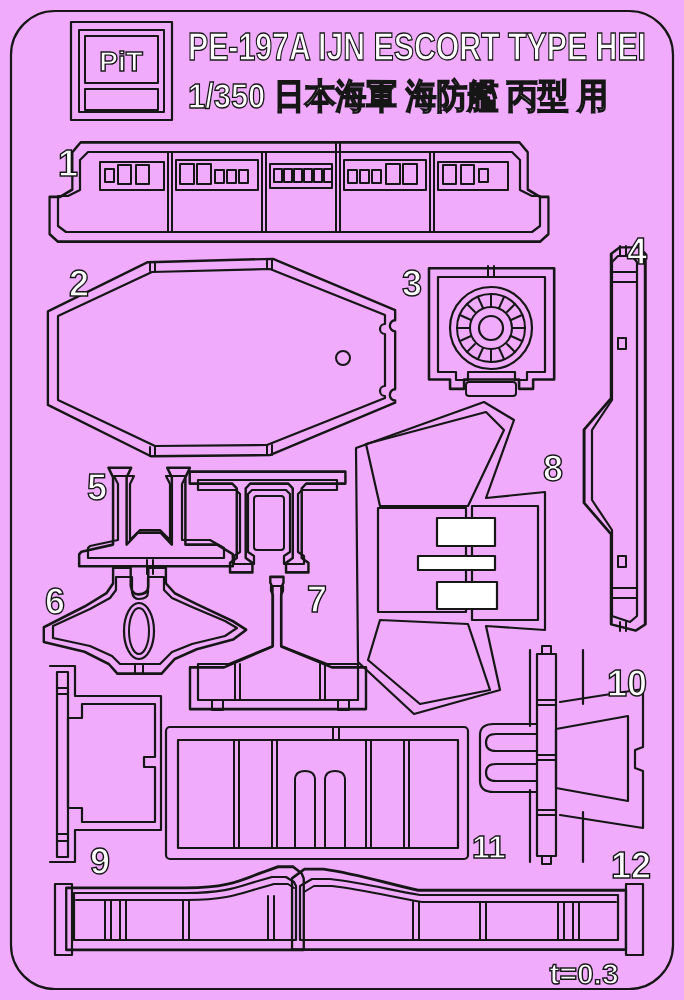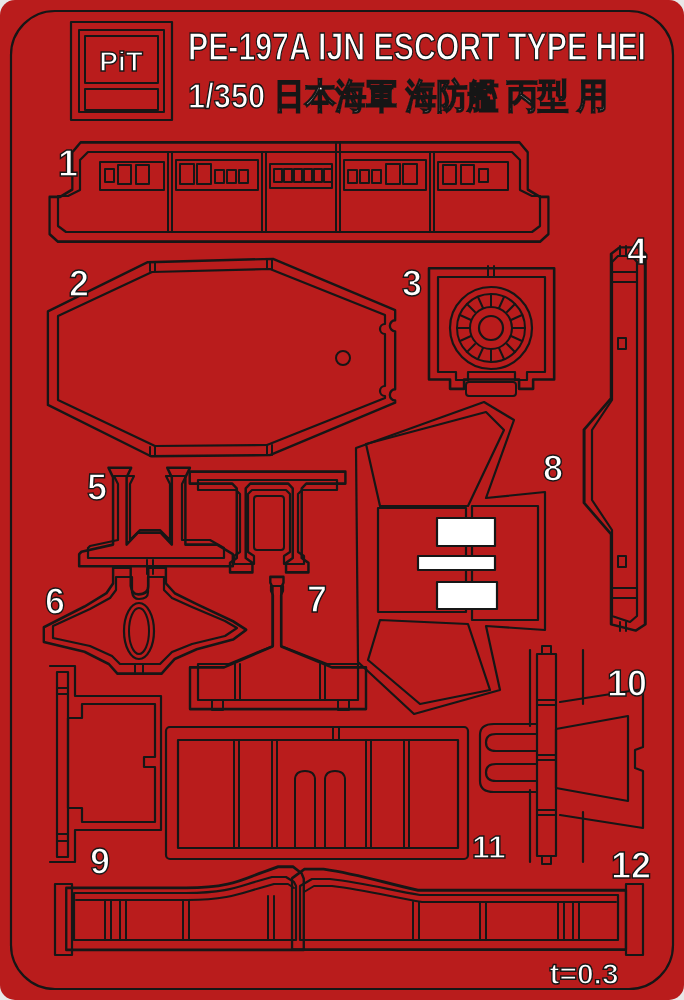--- a/index.html
+++ b/index.html
@@ -1,17 +1,17 @@
 <!DOCTYPE html>
 <html><head>
 <meta charset="utf-8">
 <style>
   html,body{margin:0;padding:0;background:#e8e8e8;}
-  .sheet{position:relative;width:684px;height:1000px;background:#b91c1c;overflow:hidden;
-         font-family:"Liberation Sans","DejaVu Sans",sans-serif;border-radius:15px;}
+  .sheet{position:relative;width:684px;height:1000px;background:#f0abfc;overflow:hidden;
+         font-family:"Liberation Sans","DejaVu Sans",sans-serif;}
   svg{position:absolute;left:0;top:0;}
   .ln{fill:none;stroke:#161616;stroke-width:2.2;stroke-linejoin:round;stroke-linecap:round;}
   .ln-thin{fill:none;stroke:#161616;stroke-width:2;stroke-linejoin:round;stroke-linecap:round;}
   .ln-fill{fill:#ffffff;stroke:#161616;stroke-width:2.2;stroke-linejoin:round;}
   .outline-text{fill:#ffffff;stroke:#161616;stroke-width:1.4px;font-weight:bold;
                 font-family:"Liberation Sans","DejaVu Sans",sans-serif;}
   .part-num{font-size:36px;}
 </style>
 </head>
 <body>

